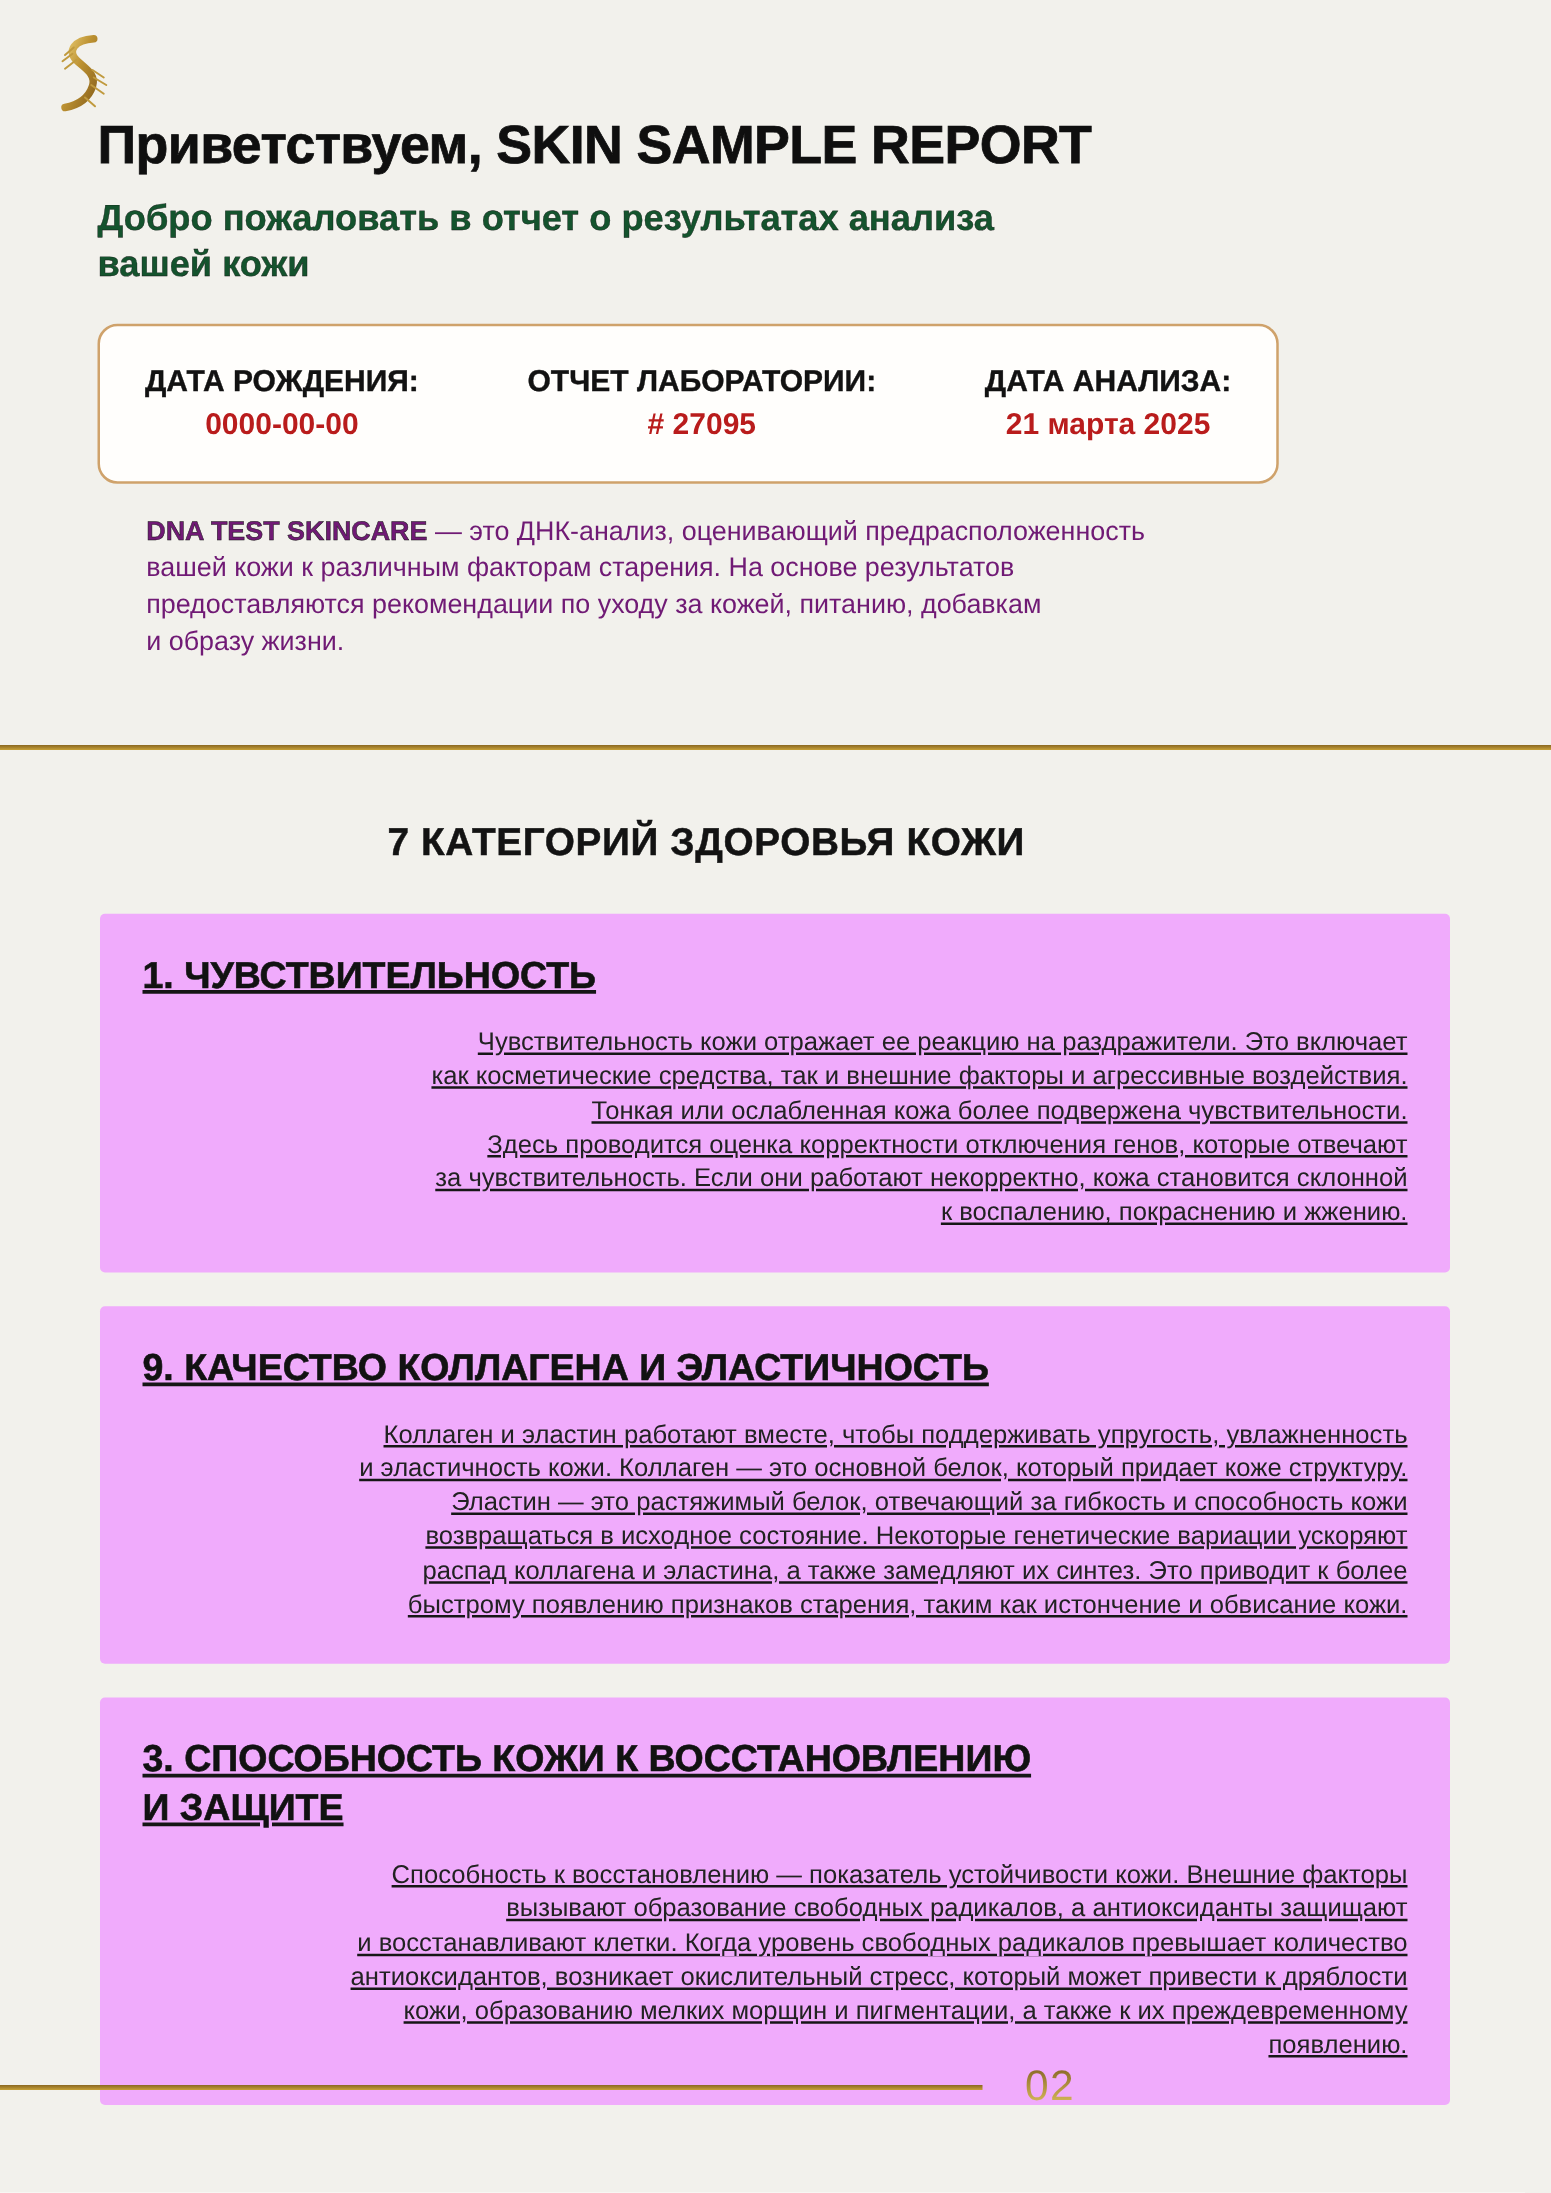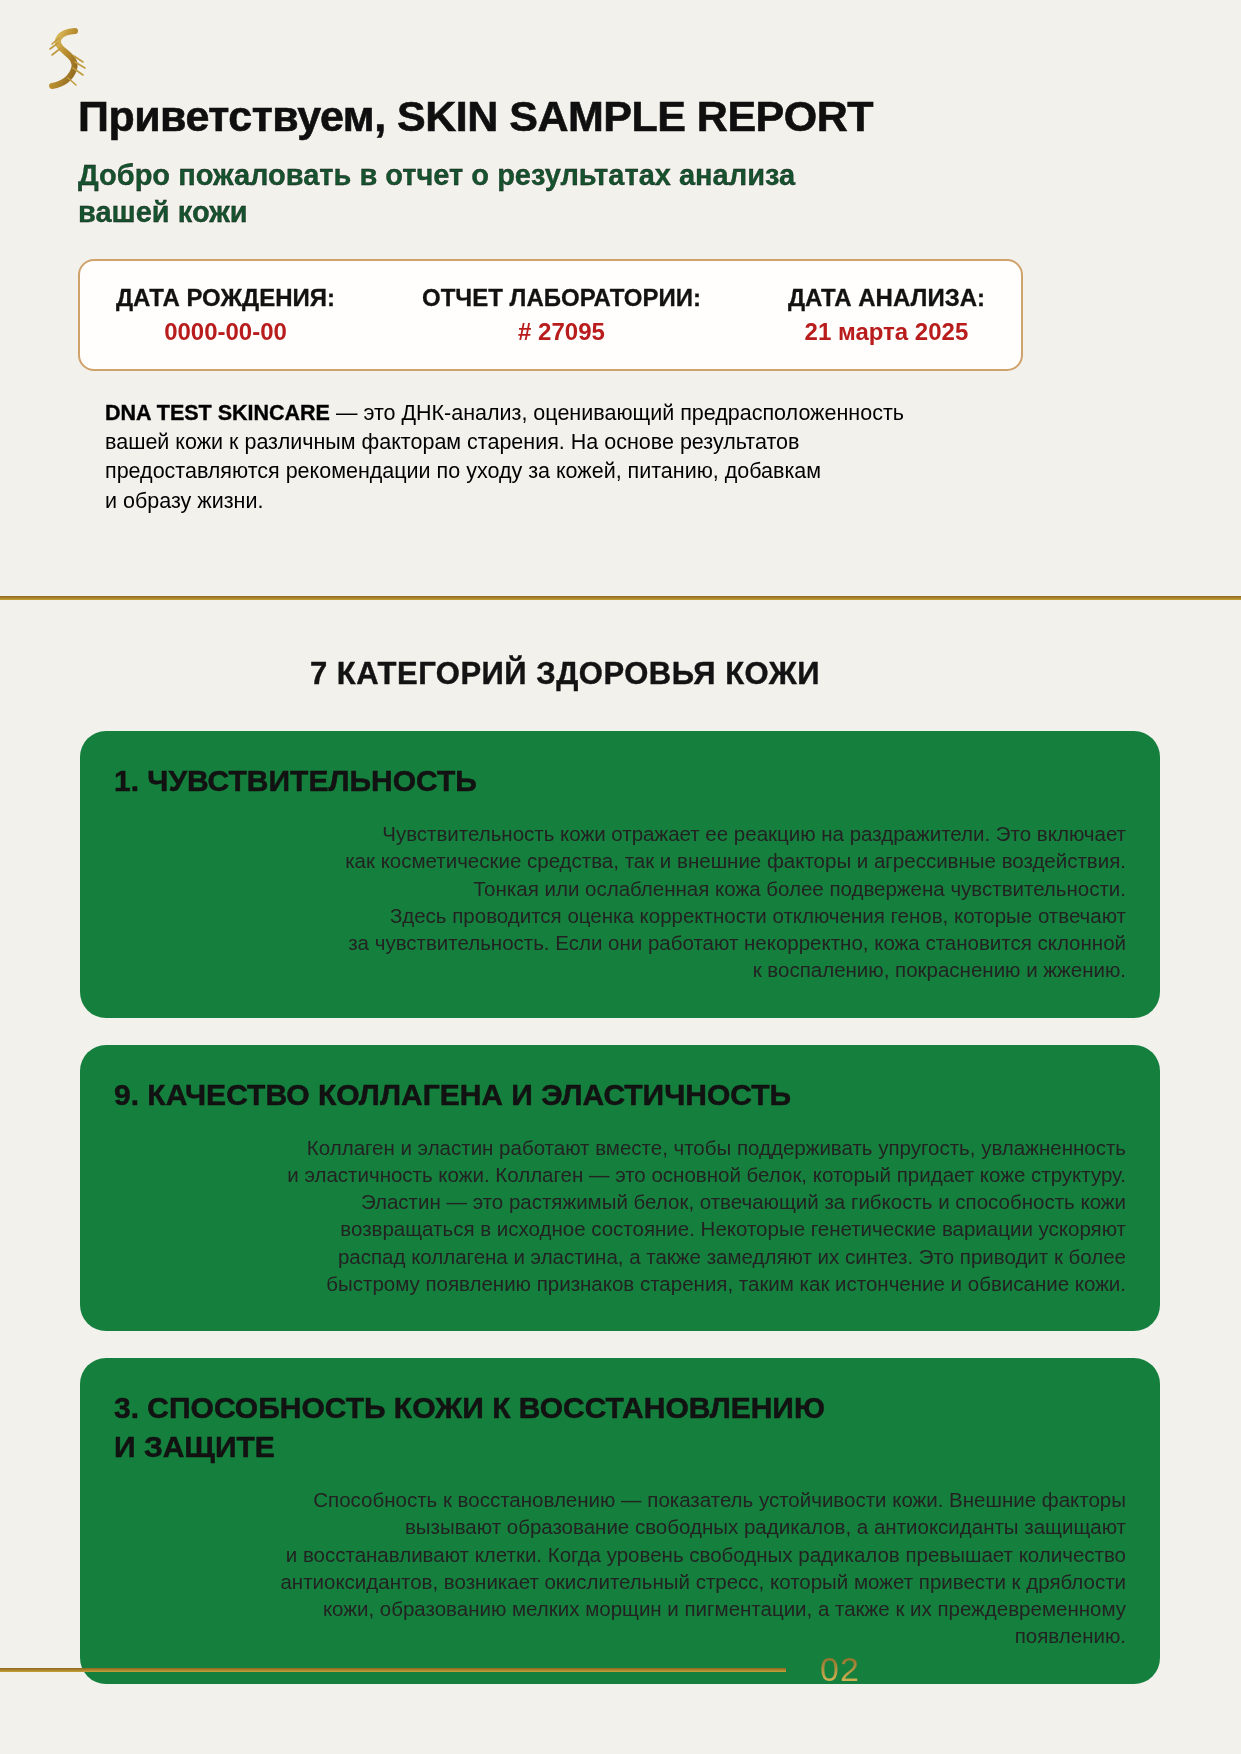--- a/index.html
+++ b/index.html
@@ -20,35 +20,35 @@
     margin:0; font-size:43px; font-weight:800; letter-spacing:-0.5px;
     color:#0f0f0f; -webkit-text-stroke:0.6px #0f0f0f;
   }
   .page-subtitle {
     margin:16px 0 0; font-size:29px; font-weight:700; line-height:1.28;
     color:#14532d; white-space:pre-line; -webkit-text-stroke:0.3px #141414;
   }
 
   
   .info-box {
-    position:absolute; left:78px; top:259px; width:945px; height:112px;
+    position:absolute; left:78px; top:259px; width:945px; height:128px;
     background:#fffefc; border:2px solid #cfa26b; border-radius:16px;
     box-sizing:border-box;
     display:flex; justify-content:space-between; align-items:center;
     padding:0 36px;
   }
   .info-field { text-align:center; }
   .info-label { font-size:24px; font-weight:700; color:#121212; -webkit-text-stroke:0.3px #121212; }
   .info-value { font-size:24px; font-weight:700; color:#b91c1c; margin-top:6px; }
 
   
   .intro {
     position:absolute; left:105px; top:399px; width:970px;
-    font-size:21.5px; line-height:1.36; color:#000000;
-    white-space:pre-line; margin:0;
+    font-size:21.5px; line-height:1.36; color:#701a75;
+    white-space:pre-line; margin:12px;
   }
   .intro b { font-weight:700; -webkit-text-stroke:0.4px #111; }
 
   
   .divider {
     position:absolute; left:0; top:596px; width:1241px; height:4px;
     background:linear-gradient(180deg,#8a6721 0%, #c7a138 100%);
   }
 
   
@@ -58,22 +58,22 @@
     letter-spacing:0.5px; color:#131313; margin:0;
     -webkit-text-stroke:0.4px #131313;
   }
 
   
   .cards {
     position:absolute; left:80px; top:731px; width:1080px;
     display:flex; flex-direction:column; gap:27px;
   }
   .card {
-    background:#15803d; border-radius:26px;
-    padding:30px 34px 34px; box-sizing:border-box;
+    background:#f0abfc; border-radius:4px;
+    padding:30px 34px 34px; box-sizing:border-box;text-decoration:underline;
   }
   .card-title {
     margin:0 0 20px; font-size:30px; font-weight:800; color:#121212;
     white-space:pre-line; line-height:1.3; -webkit-text-stroke:0.5px #121212;
   }
   .card-body {
     margin:0; font-size:20.5px; line-height:1.33; color:#222;
     white-space:pre-line;
     text-align:right;
   }

